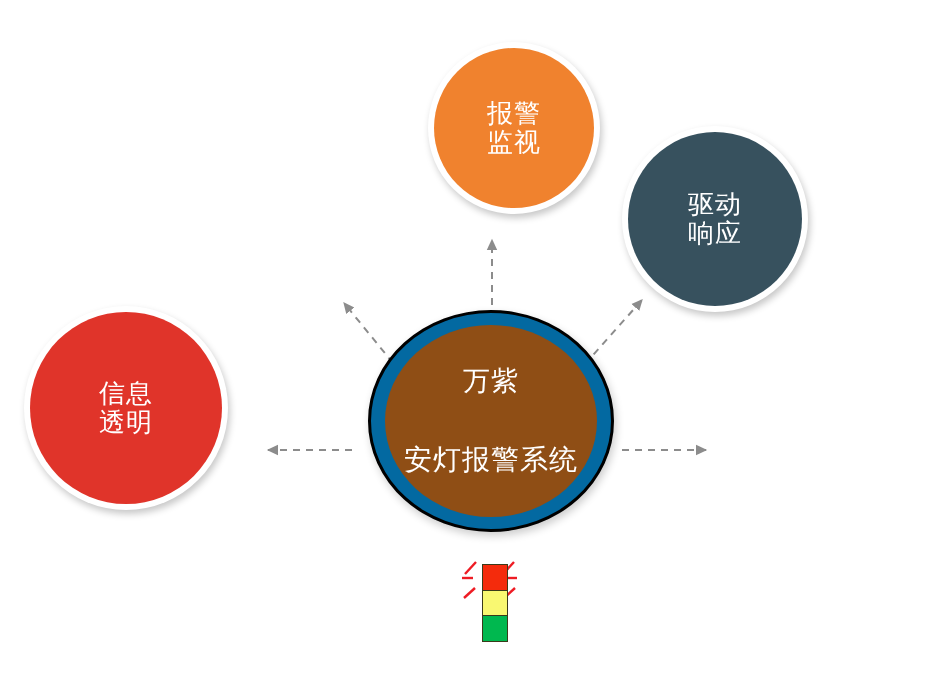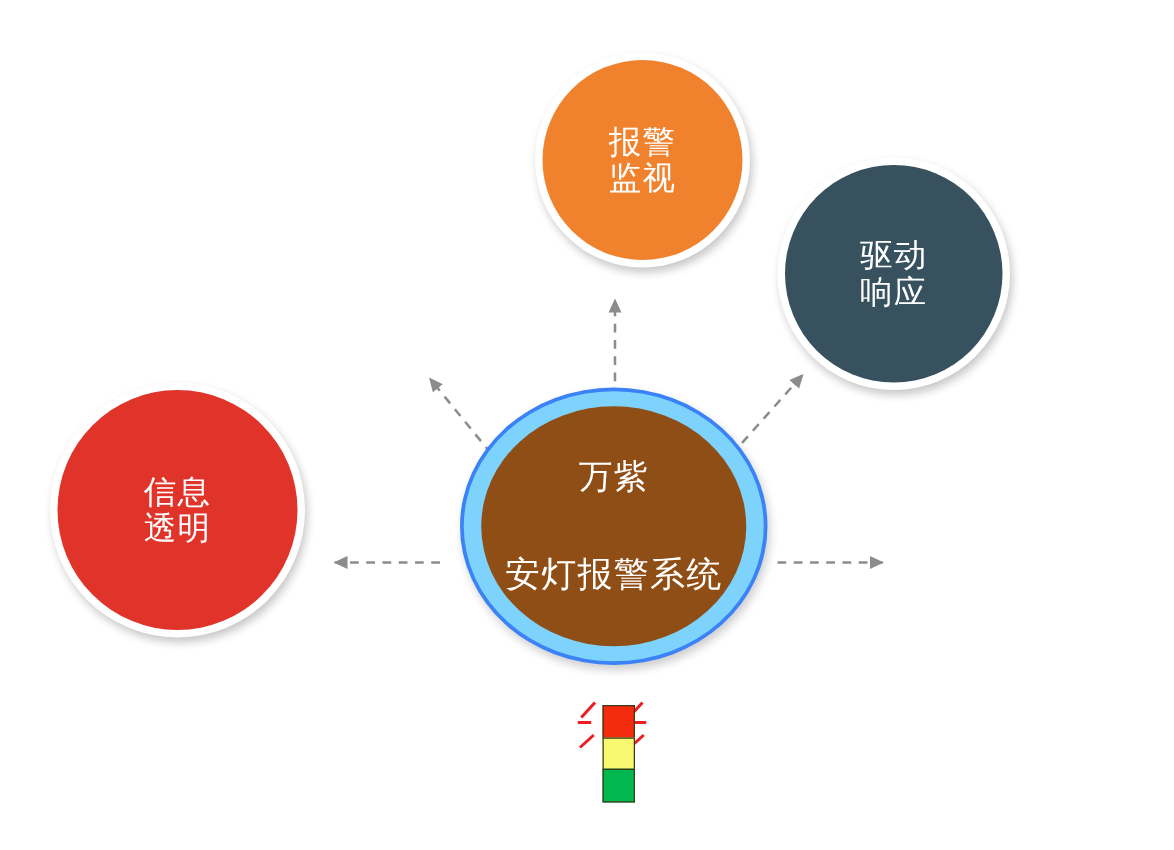--- a/index.html
+++ b/index.html
@@ -52,23 +52,23 @@
   .sat { padding: 6px; }
   .sat .label { font-size: 26px; }
 
   
   #center-bubble {
     left: 368px;
     top: 310px;
     width: 246px;
     height: 222px;
     padding: 12px 14px;
-    background: #7dd3fc;
+    background: #0369a1;
     box-shadow: 2px 4px 8px rgba(0,0,0,0.20);
-    border: 3px solid #3b82f6;
+    border: 3px solid #000000;
   }
   #center-bubble .core {
     background: #8f4e15;
     justify-content: space-around;
     padding: 18px 0;
   }
   #center-bubble .line {
     color: #ffffff;
     text-align: center;
     line-height: 1;
@@ -76,21 +76,21 @@
     font-weight: 400;
   }
   #center-bubble .l0 { font-size: 27px; }
   #center-bubble .l1 { font-size: 28px; }
   #center-bubble .l2 { font-size: 26px; }
 
   
   #bubble-alarm   { left: 428px; top: 42px;  width: 172px; height: 172px; }
   #bubble-expose  { left: 218px; top: 124px; width: 176px; height: 176px; }
   #bubble-drive   { left: 622px; top: 126px; width: 186px; height: 186px; justify-content: flex-end; }
-  #bubble-info    { left: 40px;  top: 306px; width: 204px; height: 204px; }
+  #bubble-info    { left: 24px;  top: 306px; width: 204px; height: 204px; }
   #bubble-waste   { left: 716px; top: 330px; width: 176px; height: 176px; }
 
   
   #connectors {
     position: absolute;
     left: 0; top: 0;
     width: 939px; height: 680px;
     pointer-events: none;
   }
 

